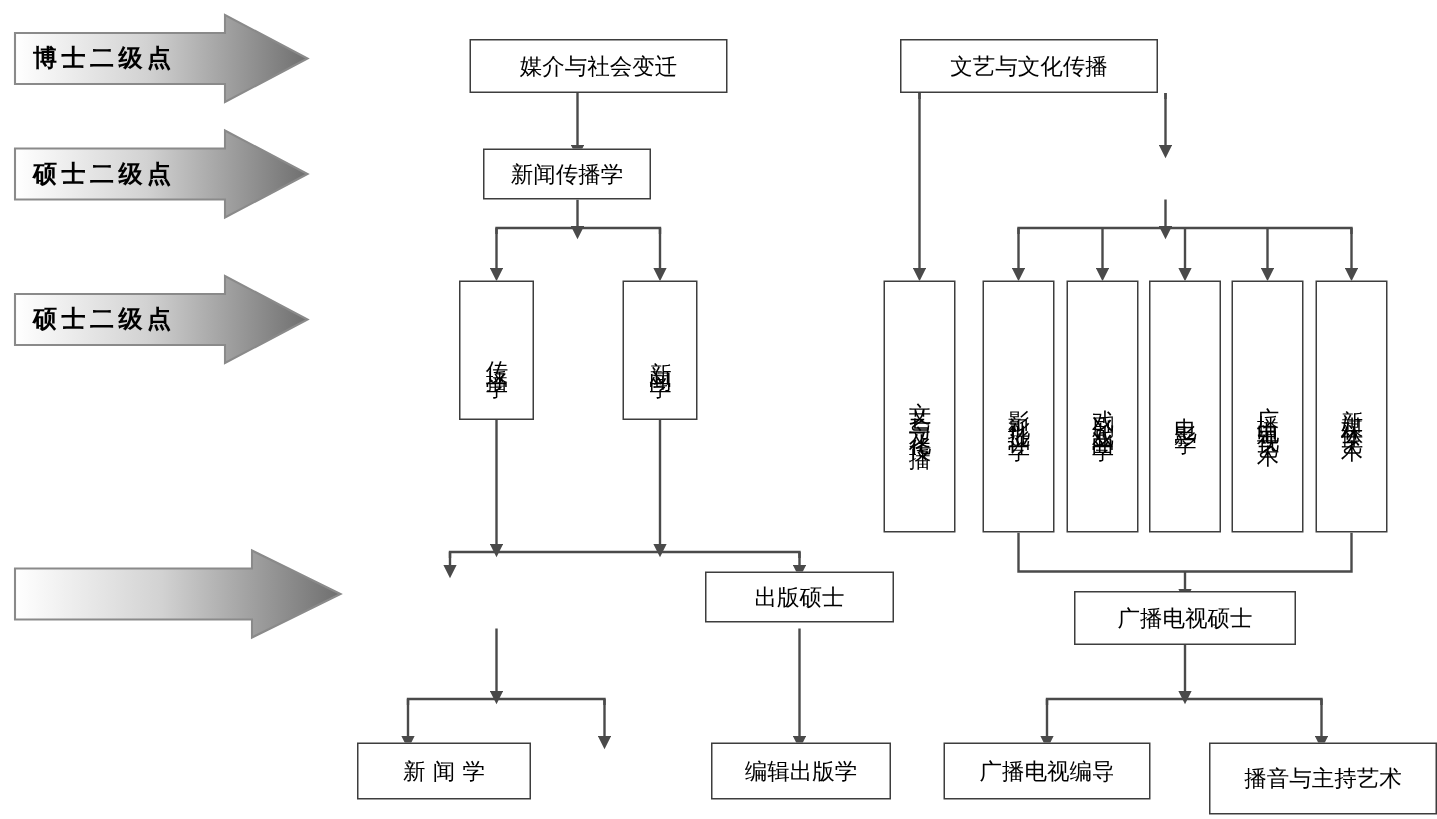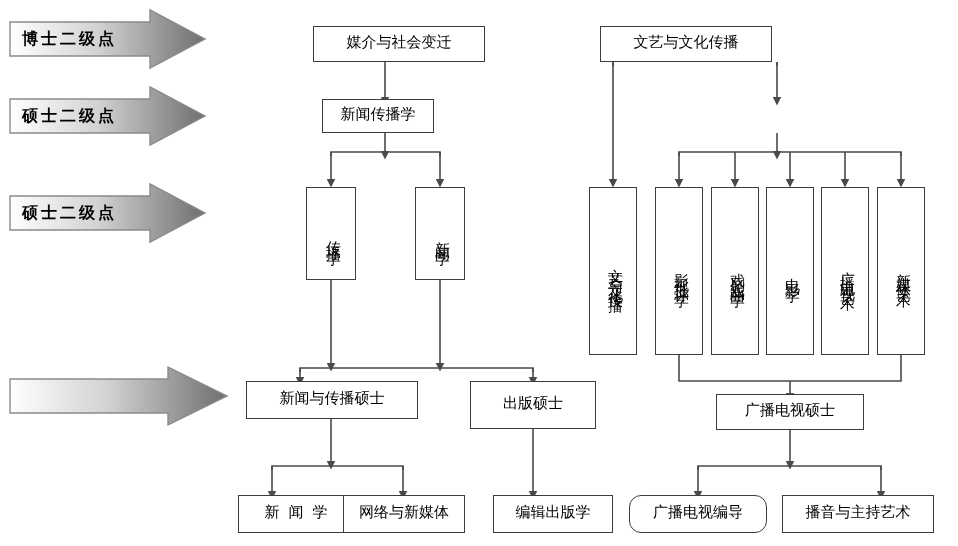--- a/index.html
+++ b/index.html
@@ -1,21 +1,21 @@
 <!DOCTYPE html>
 <html><head>
 <meta charset="utf-8">
 <style>
   html,body{margin:0;padding:0;background:#ffffff;}
   body{
     width:958px;height:546px;
     font-family:"DejaVu Sans","Liberation Sans",sans-serif;
     overflow:hidden;position:relative;
   }
-  #stage{position:relative;width:958px;height:546px;font-family:Liberation Mono, monospace;}
+  #stage{position:relative;width:958px;height:546px;}
   svg#canvas{position:absolute;left:0;top:0;width:958px;height:546px;}
 
   
   .node{
     position:absolute;
     box-sizing:border-box;
     border:1px solid #3d3d3d;
     background:#ffffff;
     display:flex;align-items:center;justify-content:center;
     color:#000;
@@ -158,29 +158,27 @@
   <div class="node vert" style="left:655px;top:187px;width:48px;height:168px;">影视批评学</div>
 
   <div class="node vert" style="left:711px;top:187px;width:48px;height:168px;">戏剧戏曲学</div>
 
   <div class="node vert" style="left:766px;top:187px;width:48px;height:168px;">电影学</div>
 
   <div class="node vert" style="left:821px;top:187px;width:48px;height:168px;">广播电视艺术</div>
 
   <div class="node vert" style="left:877px;top:187px;width:48px;height:168px;">新媒体艺术</div>
 
-  <div class="node" style="left:246px;top:381px;width:172px;height:38px;">新闻与传播硕士</div>
 
-  <div class="node" style="left:470px;top:381px;width:126px;height:48px;">出版硕士</div>
+  <div class="node" style="left:470px;top:381px;width:126px;height:34px;">出版硕士</div>
 
   <div class="node" style="left:716px;top:394px;width:148px;height:36px;">广播电视硕士</div>
 
   <div class="node" style="left:238px;top:495px;width:116px;height:38px;">新 闻 学</div>
 
-  <div class="node" style="left:343px;top:495px;width:122px;height:38px;">网络与新媒体</div>
 
-  <div class="node" style="left:474px;top:495px;width:120px;height:38px;margin-left:19px;">编辑出版学</div>
+  <div class="node" style="left:474px;top:495px;width:120px;height:38px;">编辑出版学</div>
 
-  <div class="node" style="left:629px;top:495px;width:138px;height:38px;border-radius:12px;">广播电视编导</div>
+  <div class="node" style="left:629px;top:495px;width:138px;height:38px;">广播电视编导</div>
 
-  <div class="node" style="left:782px;top:495px;width:152px;height:38px;">播音与主持艺术</div>
+  <div class="node" style="left:806px;top:495px;width:152px;height:48px;">播音与主持艺术</div>
 
 </div>
 
 </body></html>

